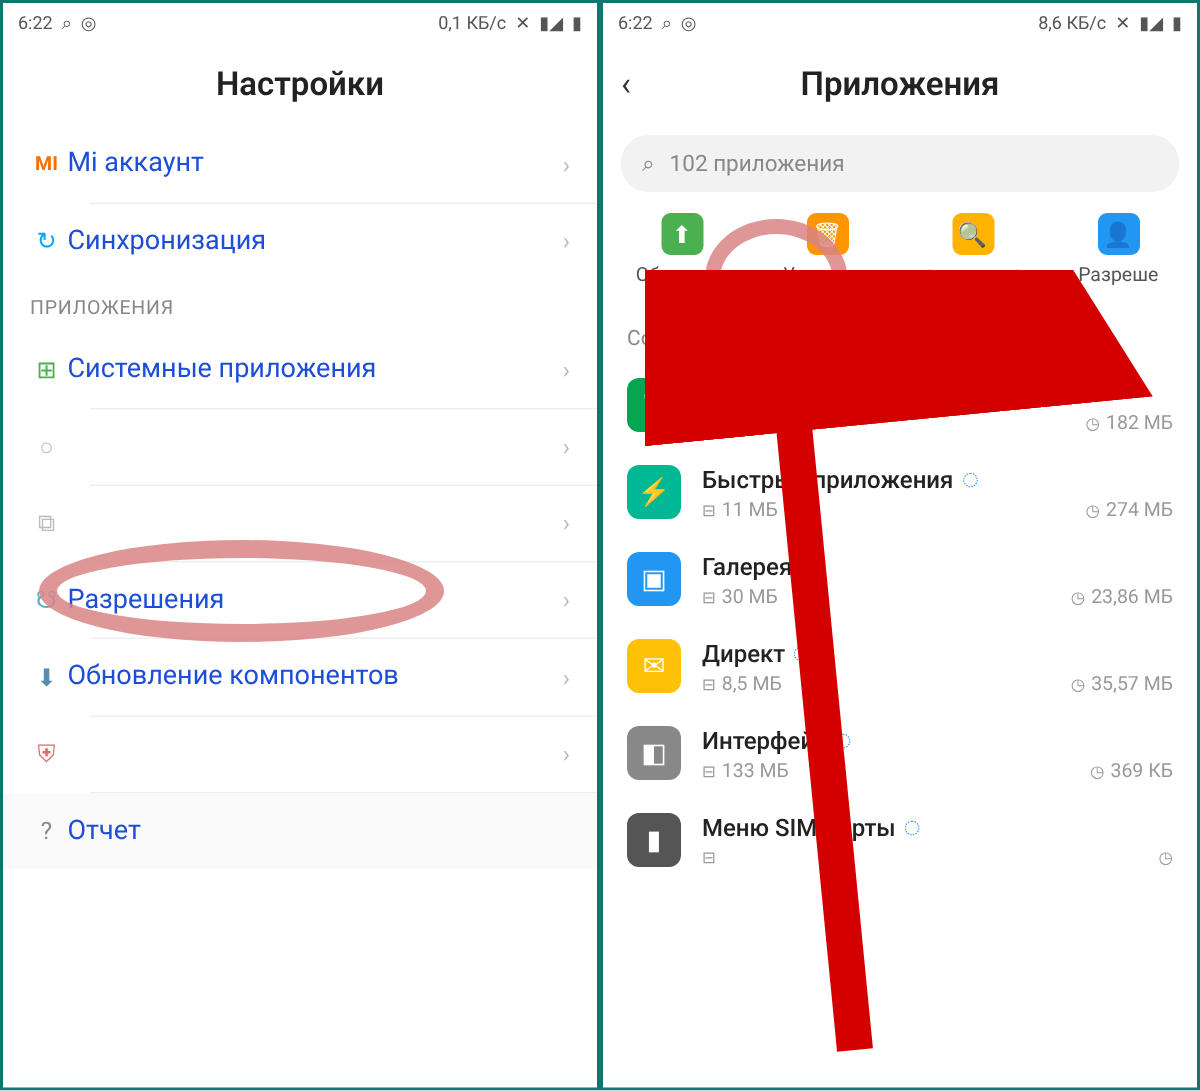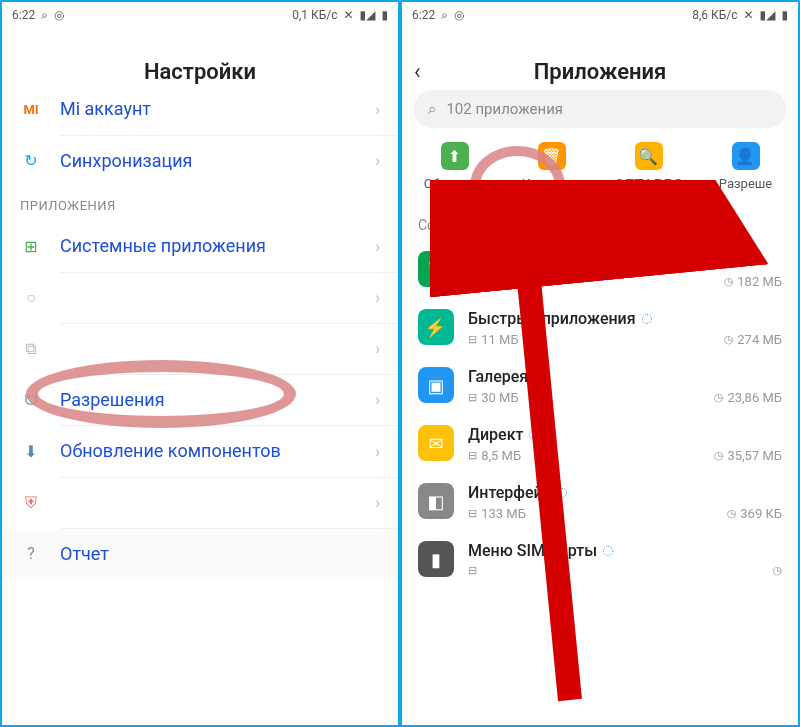--- a/index.html
+++ b/index.html
@@ -1,29 +1,29 @@
 <!DOCTYPE html>
 <html><head>
 <meta charset="utf-8">
 <style>
   * { box-sizing: border-box; margin: 0; padding: 0; }
   body { font-family: -apple-system, Roboto, sans-serif; background: #fff; width: 800px; height: 727px; display: flex; position: relative; }
-  .phone { width: 400px; height: 727px; border: 2px solid #0ea5e9; background: #fff; display: flex; flex-direction: column; overflow: hidden; }
+  .phone { width: 400px; height: 727px; border: 2px solid #0f766e; background: #fff; display: flex; flex-direction: column; overflow: hidden; }
   .statusbar { height: 26px; display: flex; justify-content: space-between; align-items: center; padding: 0 10px; font-size: 12px; color: #555; }
   .statusbar .left, .statusbar .right { display: flex; gap: 6px; align-items: center; }
-  .titlebar { height: 56px; display: flex; align-items: flex-end; justify-content: center; position: relative; }
+  .titlebar { height: 56px; display: flex; align-items: center; justify-content: center; position: relative; }
   .titlebar .back { position: absolute; left: 12px; font-size: 22px; color: #333; }
   .titlebar h1 { font-size: 22px; font-weight: 600; color: #222; }
   .searchbar { margin: 6px 12px; background: #f2f2f2; border-radius: 18px; height: 38px; display: flex; align-items: center; padding: 0 14px; color: #888; font-size: 15px; gap: 10px; }
   .tabs { display: flex; padding: 8px 6px 14px 6px; gap: 4px; overflow: hidden; }
   .tab { flex: 1; min-width: 0; display: flex; flex-direction: column; align-items: center; gap: 6px; font-size: 13px; color: #555; }
   .tab .ticon { width: 28px; height: 28px; border-radius: 6px; display: flex; align-items: center; justify-content: center; color: #fff; font-size: 16px; }
   .sorter { padding: 8px 16px; color: #888; font-size: 14px; }
   .section-head { padding: 12px 18px 8px; color: #888; font-size: 13px; letter-spacing: .5px; }
-  .row { display: flex; align-items: center; padding: 14px 18px; gap: 18px; position: relative; }
+  .row { display: flex; align-items: center; padding: 14px 18px; gap: 3px; position: relative; }
   .row .ricon { width: 22px; height: 22px; display: flex; align-items: center; justify-content: center; flex-shrink: 0; }
   .row .label { font-size: 18px; color: #1d4ed8; line-height: 1.25; }
   .row .chev { margin-left: auto; color: #bbb; font-size: 16px; }
   .divider { height: 1px; background: #eee; margin-left: 58px; }
   .app-row { display: flex; align-items: flex-start; padding: 10px 16px; gap: 14px; }
   .app-row .aicon { width: 36px; height: 36px; border-radius: 8px; flex-shrink: 0; display:flex; align-items:center; justify-content:center; color:#fff; font-size:18px; }
   .app-row .amain { flex: 1; display: flex; flex-direction: column; gap: 4px; }
   .app-row .aname { font-size: 16px; color: #222; font-weight: 500; display:flex; align-items:center; gap:6px;}
   .app-row .asub { display: flex; justify-content: space-between; font-size: 13px; color: #999; }
   .app-row .asub span { display:flex; align-items:center; gap:4px;}

